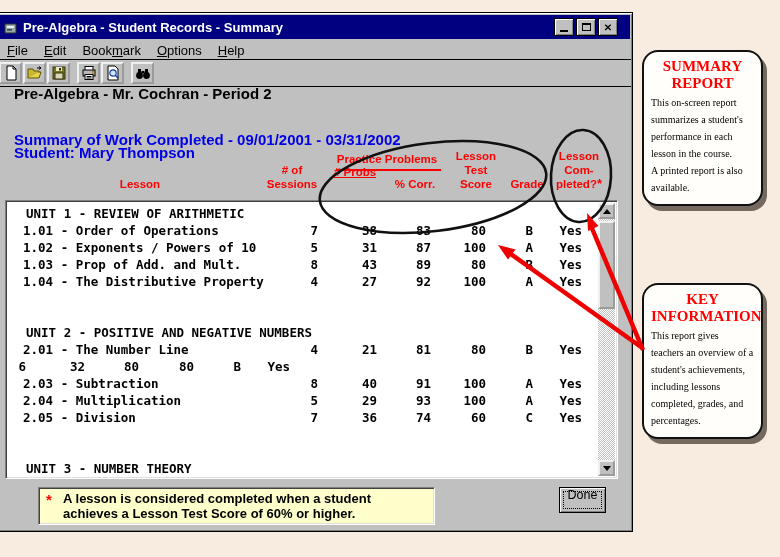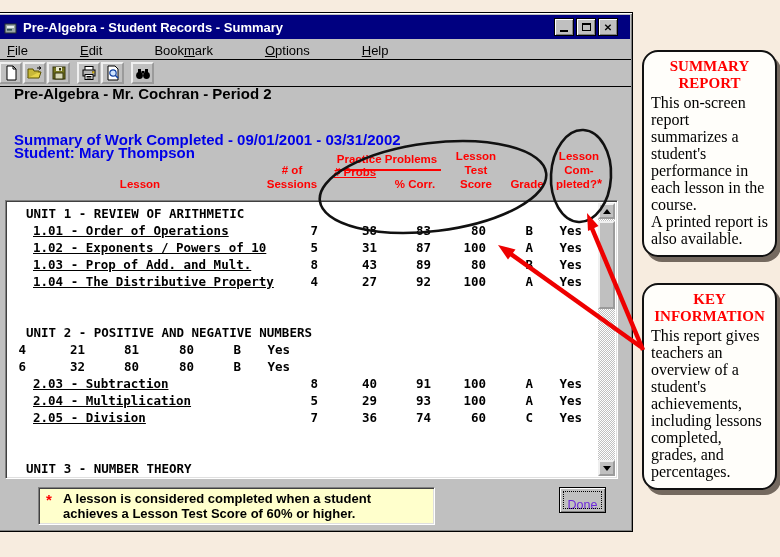--- a/index.html
+++ b/index.html
@@ -15,21 +15,21 @@
   .title-text{color:#fff;font-weight:bold;font-size:13px;margin-left:5px;white-space:nowrap;}
   .app-ic{width:14px;height:13px;position:relative;flex:0 0 auto;}
   .tb-btns{margin-left:auto;margin-right:8px;display:flex;gap:2px;}
   .tb-btn{width:18px;height:16px;background:#c0c0c0;border:1px solid #000;
     box-shadow:inset 1px 1px 0 #fff, inset -1px -1px 0 #808080;
     display:flex;align-items:center;justify-content:center;font-size:10px;font-weight:bold;color:#000;}
   .glyph-min{width:8px;height:2px;background:#000;margin-top:8px;}
   .glyph-max{width:9px;height:8px;border:1px solid #000;border-top:2px solid #000;box-sizing:border-box;}
 
   .menubar{position:absolute;left:1px;top:28px;right:1px;height:18px;background:#c0c0c0;
-    border-bottom:1px solid #000;display:flex;align-items:center;font-size:13px;color:#000;gap:36px;}
+    border-bottom:1px solid #000;display:flex;align-items:center;font-size:13px;color:#000;}
   .menu-item{padding:1px 8px;cursor:default;}
   .menu-item u{text-decoration:underline;}
 
   .toolbar{position:absolute;left:1px;top:47px;right:1px;height:26px;background:#c0c0c0;
     border-bottom:1px solid #000;display:flex;align-items:center;padding-left:0;}
   .tool-btn{width:23px;height:22px;background:#c0c0c0;margin-right:1px;
     border:2px outset #efefef;box-sizing:border-box;display:flex;align-items:center;justify-content:center;}
   .tool-sep{width:6px;height:22px;}
 
   
@@ -43,21 +43,21 @@
 
   
   .table-area{position:absolute;left:7px;top:187px;width:613px;height:279px;background:#fff;
     border:1px solid;border-color:#808080 #fff #fff #808080;
     box-shadow:inset 1px 1px 0 #404040, inset -1px -1px 0 #dfdfdf;box-sizing:border-box;}
   .rows{position:absolute;left:2px;top:2px;right:20px;bottom:2px;overflow:hidden;
     font-family:"DejaVu Sans Mono","Liberation Mono",monospace;font-weight:bold;
     font-size:12.5px;color:#000;padding-top:2px;}
   .trow{height:17px;line-height:17px;display:flex;white-space:nowrap;}
   .c-label{width:292px;flex:0 0 auto;padding-left:18px;box-sizing:border-box;}
-  .c-label.lesson{padding-left:25px;text-decoration:underline;}
+  .c-label.lesson{padding-left:15px;}
   .c-sess{width:18px;text-align:right;flex:0 0 auto;}
   .c-probs{width:59px;text-align:right;flex:0 0 auto;}
   .c-corr{width:54px;text-align:right;flex:0 0 auto;}
   .c-test{width:55px;text-align:right;flex:0 0 auto;}
   .c-grade{width:47px;text-align:right;flex:0 0 auto;}
   .c-comp{width:49px;text-align:right;flex:0 0 auto;}
 
   
   .vscroll{position:absolute;top:2px;right:2px;bottom:2px;width:17px;
     background:conic-gradient(#fff 25%,#c0c0c0 25% 50%,#fff 50% 75%,#c0c0c0 75%);
@@ -72,30 +72,30 @@
     border:2px outset #efefef;box-sizing:border-box;}
 
   
   .note-box{position:absolute;left:40px;top:474px;width:397px;height:38px;background:#ffffcc;
     border:1px solid;border-color:#808080 #fff #fff #808080;
     box-shadow:inset 1px 1px 0 #404040, inset -1px -1px 0 #dfdfdf;box-sizing:border-box;}
   .note-ast{position:absolute;left:7px;top:3px;color:#ff0000;font-size:15px;font-weight:bold;}
   .note-text{position:absolute;left:24px;top:3px;font-size:13px;font-weight:bold;line-height:15px;color:#000;}
   .done-btn{position:absolute;left:561px;top:474px;width:47px;height:26px;background:#c0c0c0;
     border:1px solid #000;box-shadow:inset 1px 1px 0 #fff, inset -1px -1px 0 #808080;
-    box-sizing:border-box;font-size:12.5px;color:#6d28d9;display:flex;align-items:flex-end;justify-content:center;}
+    box-sizing:border-box;font-size:12.5px;color:#000000;display:flex;align-items:flex-start;justify-content:center;}
   .done-btn::after{content:"";position:absolute;inset:3px;border:1px dotted #000;}
 
   
-  .callout{position:absolute;left:642px;width:135px;background:#fffefa;border:2px solid #111;
+  .callout{position:absolute;left:642px;width:121px;background:#fffefa;border:2px solid #111;
     border-radius:16px;box-shadow:4px 5px 0 rgba(72,62,52,.75);
     padding:6px 7px 8px 7px;box-sizing:border-box;
     font-family:"Liberation Serif",serif;}
   .callout-title{color:#ff0000;font-weight:bold;font-size:15px;text-align:center;line-height:17px;margin-bottom:2px;}
-  .callout p{margin:0;font-size:16px;line-height:17px;color:#000;}
+  .callout p{margin:0;font-size:10px;line-height:17px;color:#000;}
 
   
   .overlay{position:absolute;left:0;top:0;width:780px;height:557px;pointer-events:none;}
 </style>
 </head>
 <body>
 
 <div class="page">
 
   <div class="win">
@@ -247,20 +247,21 @@
             <span class="c-test">100</span>
             <span class="c-grade">A</span>
             <span class="c-comp">Yes</span>
           </div>
           <div class="trow"></div>
           <div class="trow"></div>
           <div class="trow">
             <span class="c-label">UNIT 2 - POSITIVE AND NEGATIVE NUMBERS</span>
           </div>
           <div class="trow">
+            <span class="c-label lesson">2.01 - The Number Line</span>
             <span class="c-sess">4</span>
             <span class="c-probs">21</span>
             <span class="c-corr">81</span>
             <span class="c-test">80</span>
             <span class="c-grade">B</span>
             <span class="c-comp">Yes</span>
           </div>
           <div class="trow">
             <span class="c-sess">6</span>
             <span class="c-probs">32</span>

